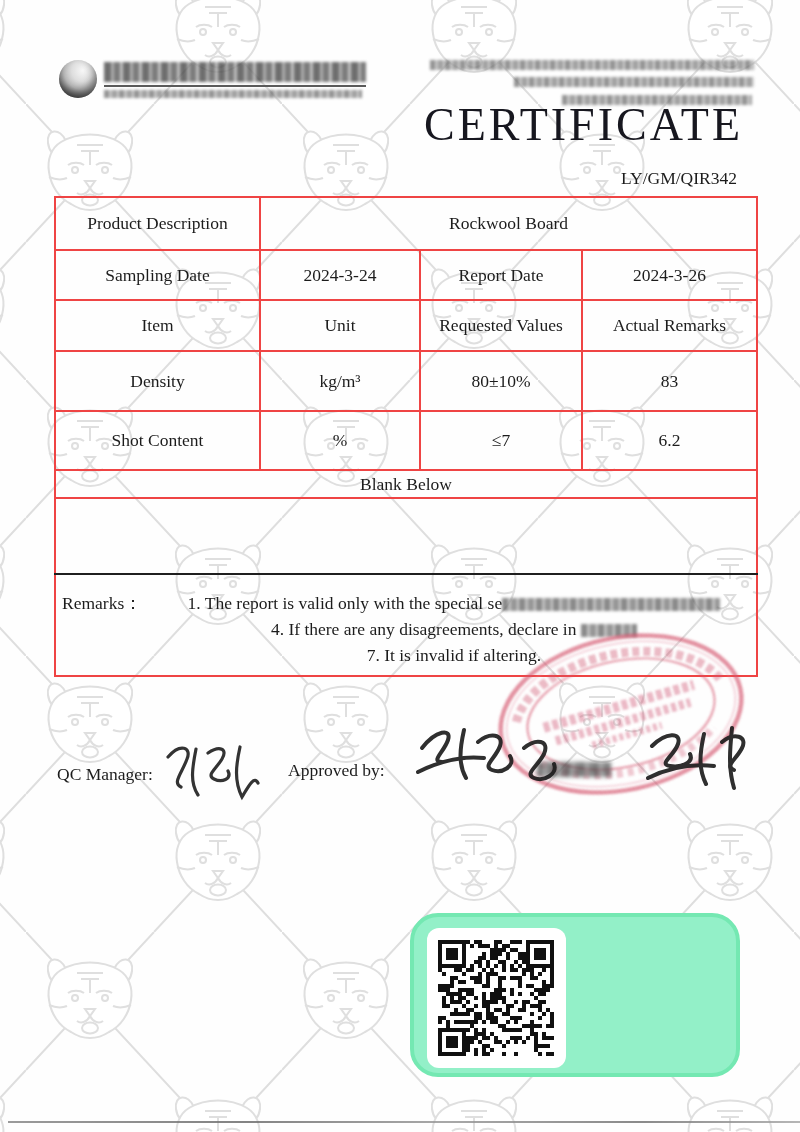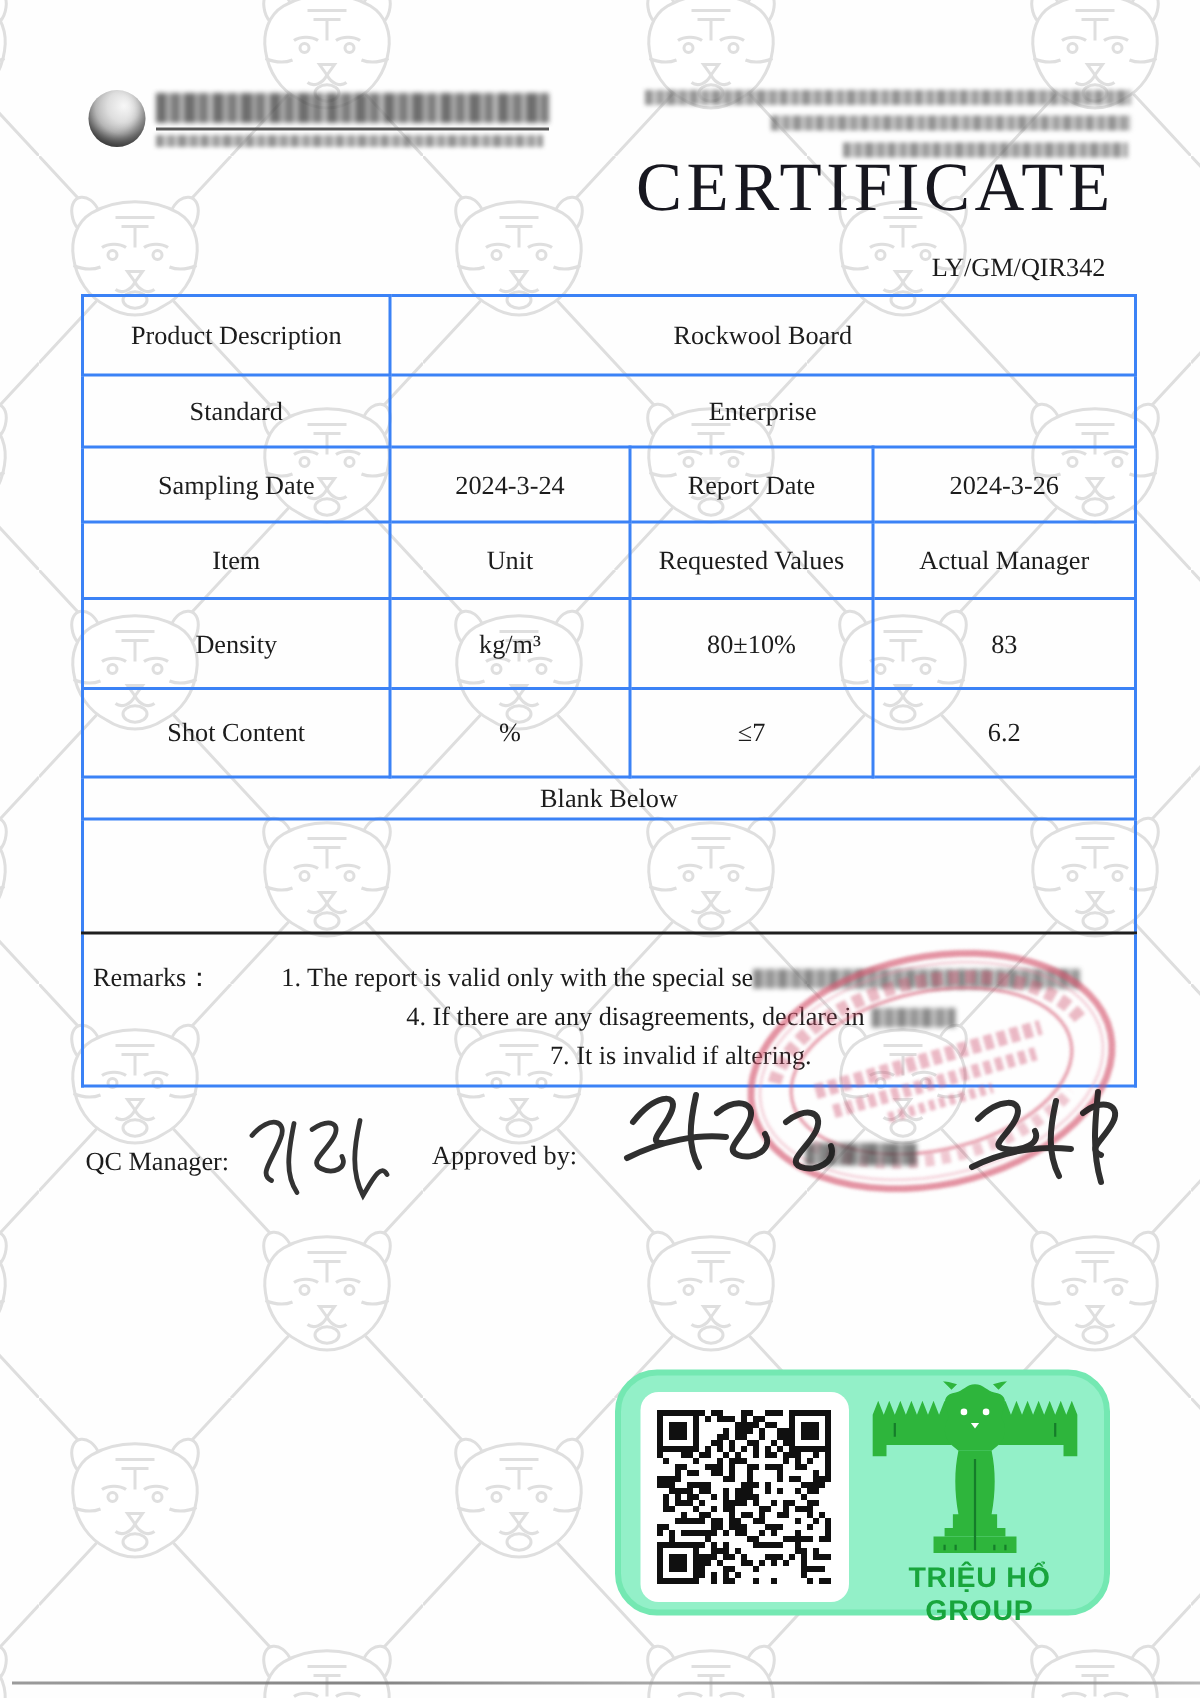--- a/index.html
+++ b/index.html
@@ -27,21 +27,21 @@
   .title span{position:absolute;font-size:46px;letter-spacing:3px;color:#17171f;}
   .title .w1{left:146px;} .title .w2{left:424px;}
 
   .repline{position:absolute;left:0;top:168px;width:800px;height:24px;font-size:17.5px;}
   .rep-left{position:absolute;left:57px;top:0;}
   .rep-right{position:absolute;right:63px;top:0;}
 
   
   table.cert{position:absolute;left:54px;top:196px;width:702px;border-collapse:collapse;
              table-layout:fixed;font-size:17.5px;}
-  table.cert td{border:2px solid #3b82f6;text-align:center;vertical-align:middle;
+  table.cert td{border:2px solid #ef4444;text-align:center;vertical-align:middle;
                 padding:0;overflow:hidden;}
   td.remarks-cell{text-align:left;vertical-align:top;border-radius:12px;}
   .remarks-wrap{display:flex;gap:14px;padding:7px 4px 0 6px;font-size:17.5px;line-height:26px;}
   .remarks-lines{flex:1;}
   .iblur{display:inline-block;vertical-align:-2px;height:13px;
          background:repeating-linear-gradient(90deg,#585858 0 6px,#a9a9a9 6px 9px,#6b6b6b 9px 15px,#bdbdbd 15px 17px);
          filter:blur(1.6px);opacity:.7;}
   .b1{width:218px;} .b2{width:56px;}
 
   
@@ -122,35 +122,31 @@
           <col style="width:205px">
           <col style="width:160px">
           <col style="width:162px">
           <col style="width:175px">
         </colgroup>
       <tbody>
           <tr style="height:53px">
         <td>Product Description</td>
         <td colspan="3">Rockwool Board</td>
       </tr>
-      <tr style="height:48px">
-        <td>Standard</td>
-        <td colspan="3">Enterprise</td>
-      </tr>
       <tr style="height:50px">
         <td>Sampling Date</td>
         <td>2024-3-24</td>
         <td>Report Date</td>
         <td>2024-3-26</td>
       </tr>
       <tr style="height:51px">
         <td>Item</td>
         <td>Unit</td>
         <td>Requested Values</td>
-        <td>Actual Manager</td>
+        <td>Actual Remarks</td>
       </tr>
       <tr style="height:60px">
         <td>Density</td>
         <td>kg/m³</td>
         <td>80±10%</td>
         <td>83</td>
       </tr>
       <tr style="height:59px">
         <td>Shot Content</td>
         <td>%</td>
@@ -627,40 +623,17 @@
             <rect x="36" y="112" width="4" height="4"></rect>
             <rect x="44" y="112" width="4" height="4"></rect>
             <rect x="48" y="112" width="4" height="4"></rect>
             <rect x="64" y="112" width="4" height="4"></rect>
             <rect x="76" y="112" width="4" height="4"></rect>
             <rect x="100" y="112" width="4" height="4"></rect>
             <rect x="108" y="112" width="4" height="4"></rect>
             <rect x="112" y="112" width="4" height="4"></rect>
           </svg>
       </div>
-      <div class="logocol">
-        <svg width="160" height="118" viewBox="0 0 160 128">
-          <g fill="#2eb53c">
-            <path d="M6,24 L10,14 L14,24 L18,14 L22,24 L26,14 L30,24 L34,14 L38,24 L42,14 L46,24 L50,14 L54,24 L58,14 L62,24 L63,24 L63,46 L16,46 L16,54 L6,54 Z"></path>
-            <path d="M154,24 L150,14 L146,24 L142,14 L138,24 L134,14 L130,24 L126,14 L122,24 L118,14 L114,24 L110,14 L106,24 L102,14 L98,24 L97,24 L97,46 L144,46 L144,54 L154,54 Z"></path>
-            <path d="M80,2 C74,2 71,7 66,8 C59,9 57,13 59,19 L61,26 C57,32 57,40 63,46 L68,50 L92,50 L97,46 C103,40 103,32 99,26 L101,19 C103,13 101,9 94,8 C89,7 86,2 80,2 Z"></path>
-            <path d="M63,6 L56,-1 L67,2 Z M97,6 L104,-1 L93,2 Z"></path>
-            <path d="M68,50 C65,64 65,80 68,96 L64,96 L64,106 L58,106 L58,112 L102,112 L102,106 L96,106 L96,96 L92,96 C95,80 95,64 92,50 Z"></path>
-            <path d="M50,112 L110,112 L110,124 L50,124 Z"></path>
-          </g>
-          <g stroke="#157d2a" stroke-width="1.6" fill="none">
-            <path d="M80,56 L80,122"></path>
-            <path d="M58,118 L58,122 M66,118 L66,122 M94,118 L94,122 M102,118 L102,122"></path>
-            <path d="M22,30 L22,40 M138,30 L138,40"></path>
-          </g>
-          <g fill="#ffffff">
-            <circle cx="72" cy="22" r="2.4"></circle>
-              <circle cx="88" cy="22" r="2.4"></circle>
-            <path d="M77,30 L83,30 L80,34 Z"></path>
-          </g>
-        </svg>
-        <div class="grouplabel">TRIỆU HỔ GROUP</div>
-      </div>
     </div>
 
     <div class="scanline"></div>
   </div>
 </div>
 
 </body></html>

